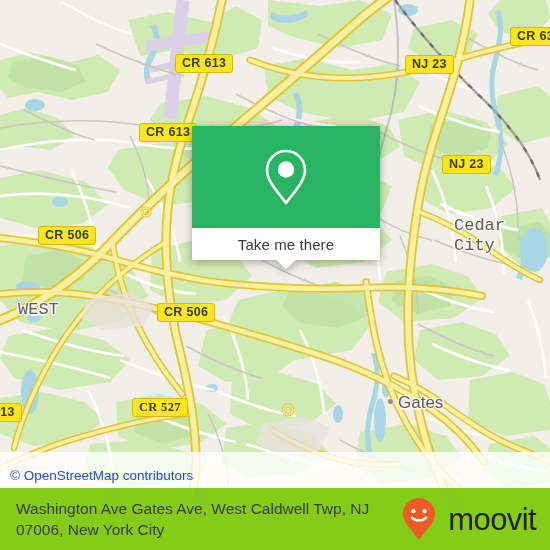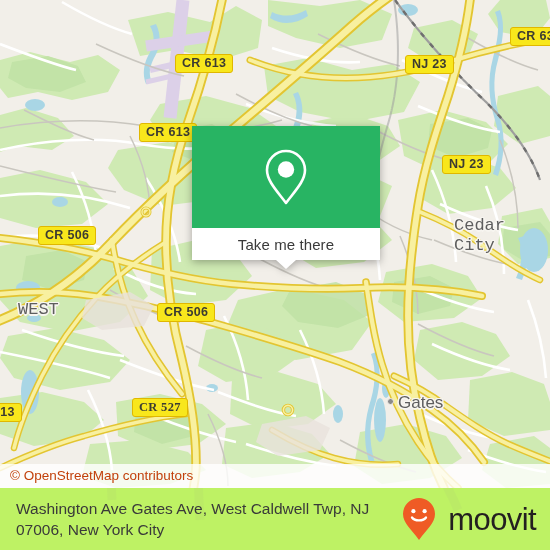--- a/index.html
+++ b/index.html
@@ -46,24 +46,24 @@
   }
   .placelabel.two{line-height:20px;font-family:Liberation Mono, monospace;}
   .placedot{
     position:absolute;width:7px;height:7px;border-radius:50%;
     background:#8a8a8a;border:1.5px solid #f2efe9;box-sizing:border-box;
   }
 
   
   #attribution{
     position:absolute;left:0;bottom:0;width:100%;
-    padding:4px 0 5px 10px;
+    padding:16px 0 5px 10px;
     box-sizing:border-box;
     font-size:13.5px;
-    color:#c2410c;
+    color:#1d4ed8;
     background:rgba(255,255,255,.80);
     white-space:nowrap;
   }
 
   
   #card{
     position:absolute;left:192px;top:126px;width:188px;
     filter:drop-shadow(0 2px 4px rgba(0,0,0,.32));
   }
   #card-top{
@@ -86,21 +86,21 @@
     position:absolute;left:50%;bottom:-9px;margin-left:-10px;
     width:0;height:0;
     border-left:10px solid transparent;
     border-right:10px solid transparent;
     border-top:9px solid #ffffff;
   }
 
   
   #footer{
     position:absolute;left:0;top:488px;width:550px;height:62px;
-    background:#bef264;overflow:hidden;
+    background:#84cc16;overflow:hidden;
   }
   #footer-watermark{
     position:absolute;left:0;top:-488px;width:550px;height:550px;
     opacity:.055;pointer-events:none;
   }
   #footer-inner{
     position:relative;
     display:flex;align-items:center;justify-content:space-between;
     height:62px;padding:0 14px 0 16px;box-sizing:border-box;
   }

